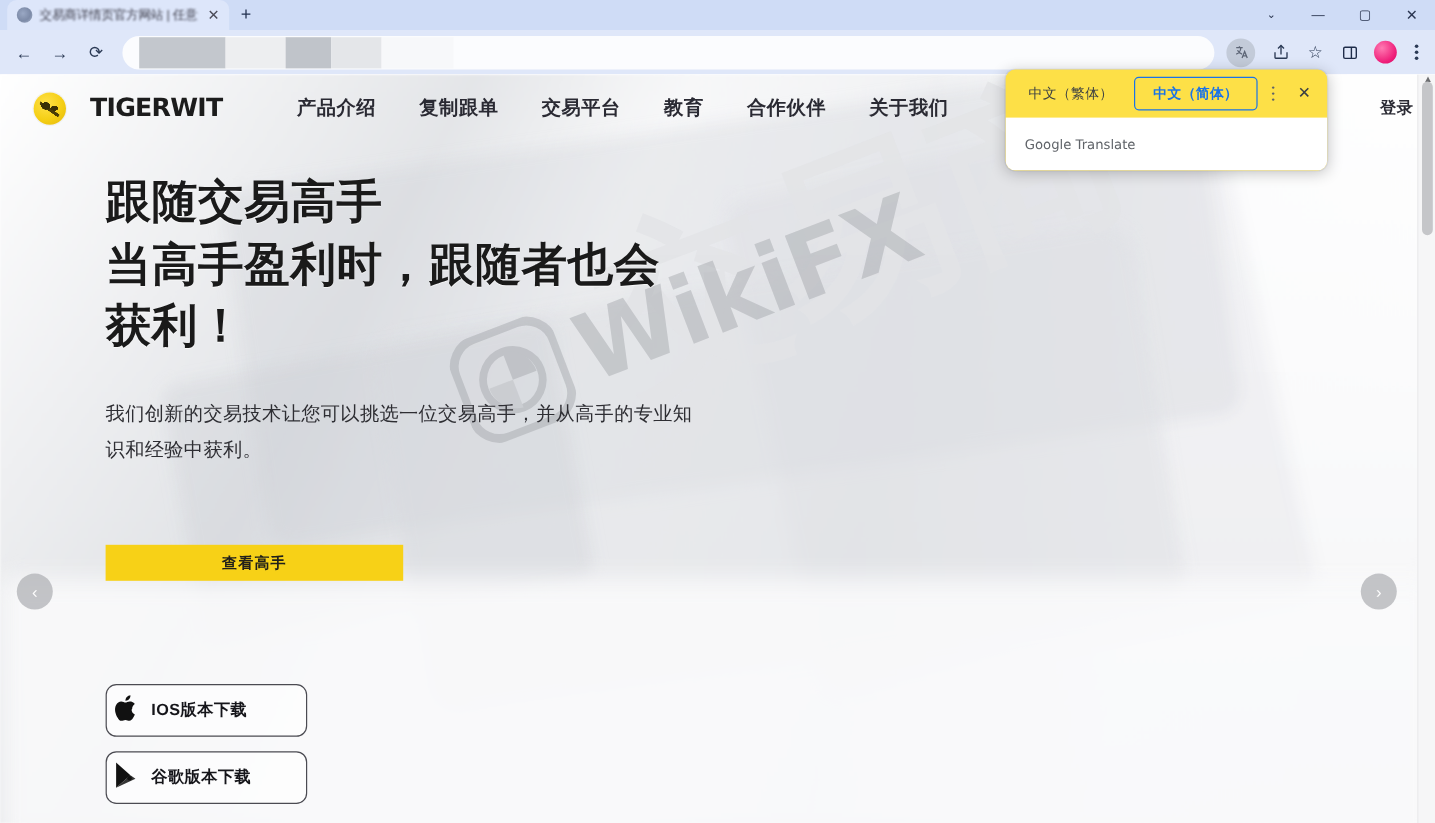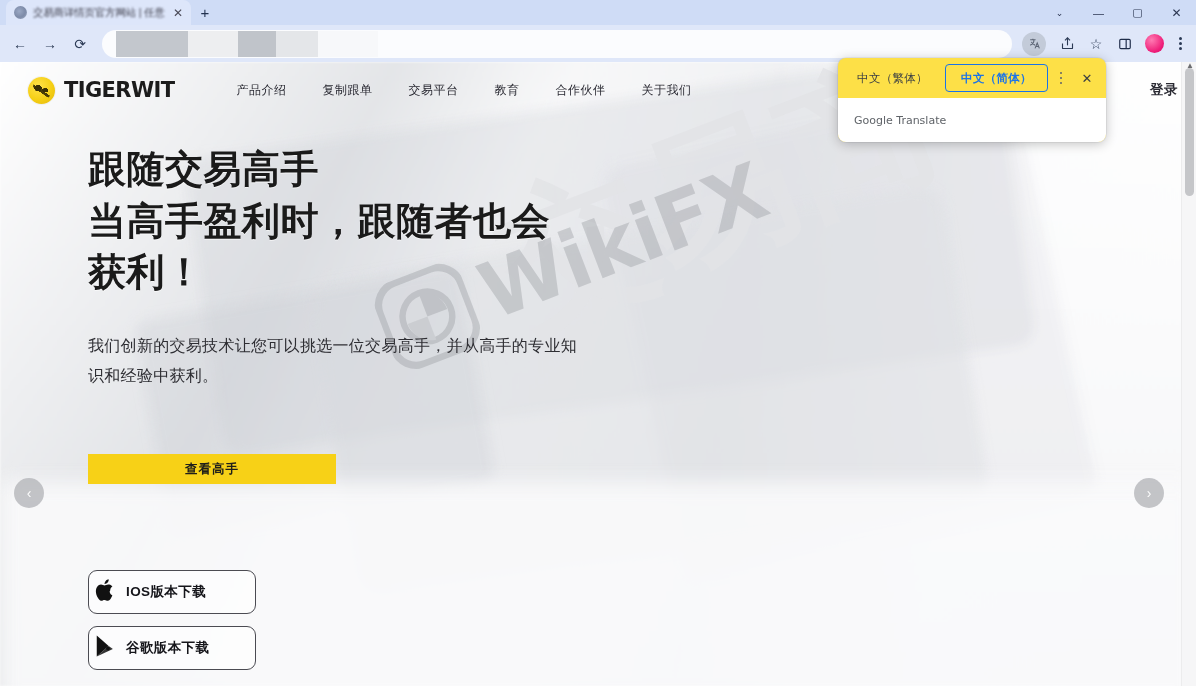--- a/index.html
+++ b/index.html
@@ -149,21 +149,21 @@
   }
 
   
   .site-header {
     position: relative;
     height: 56px;
     display: flex; align-items: center;
     padding: 0 18px 0 28px;
     z-index: 4;
   }
-  .brand { display: flex; align-items: center; gap: 9px; }
+  .brand { display: flex; align-items: center; gap: 20px; }
   .brand-mark {
     width: 27px; height: 27px; border-radius: 50%;
     background: radial-gradient(circle at 38% 34%, #ffe14a 0%, #f5cf15 55%, #e2b60a 100%);
     position: relative; overflow: hidden;
     box-shadow: 0 0 0 1px rgba(0,0,0,.04);
   }
   .brand-mark::after {
     content: ""; position: absolute; left: 5px; top: 6px; width: 17px; height: 15px;
     background:
       radial-gradient(ellipse at 30% 35%, #3a2f05 0 22%, transparent 23%),
@@ -171,21 +171,21 @@
       linear-gradient(35deg, transparent 40%, #4a3c06 41% 52%, transparent 53%);
     border-radius: 4px;
   }
   .brand-text {
     font-size: 21px; font-weight: 800; color: #1c1c1c;
     letter-spacing: -0.6px;
     font-family: "DejaVu Sans", sans-serif;
   }
   .site-nav { display: flex; align-items: center; gap: 36px; margin-left: 62px; }
   .nav-link {
-    font-size: 12px; color: #2a2a33; font-weight: 400;
+    font-size: 16px; color: #2a2a33; font-weight: 700;
     white-space: nowrap; letter-spacing: .5px;
   }
   .header-right { margin-left: auto; display: flex; align-items: center; gap: 18px; }
   .login-link { font-size: 13.5px; color: #2a2a33; font-weight: 700; letter-spacing:.5px; }
 
   
   .hero { position: relative; z-index: 3; padding: 26px 12px 0 88px; }
   .hero h1 {
     font-size: 38px; line-height: 1.36; font-weight: 800;
     color: #1a1a1a; letter-spacing: .5px;

